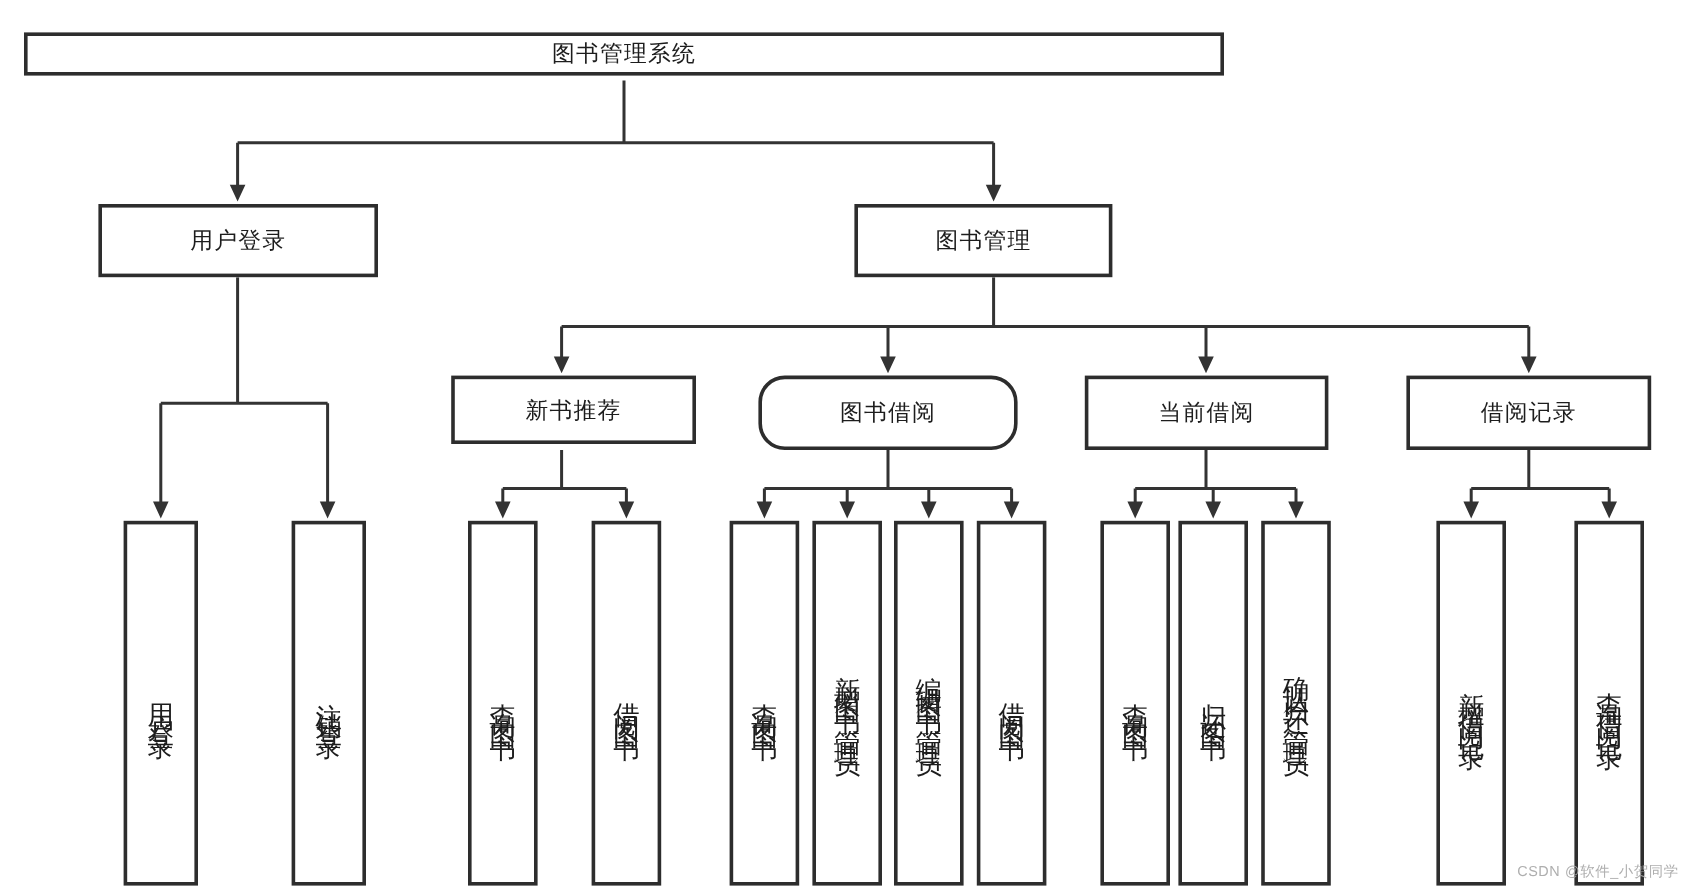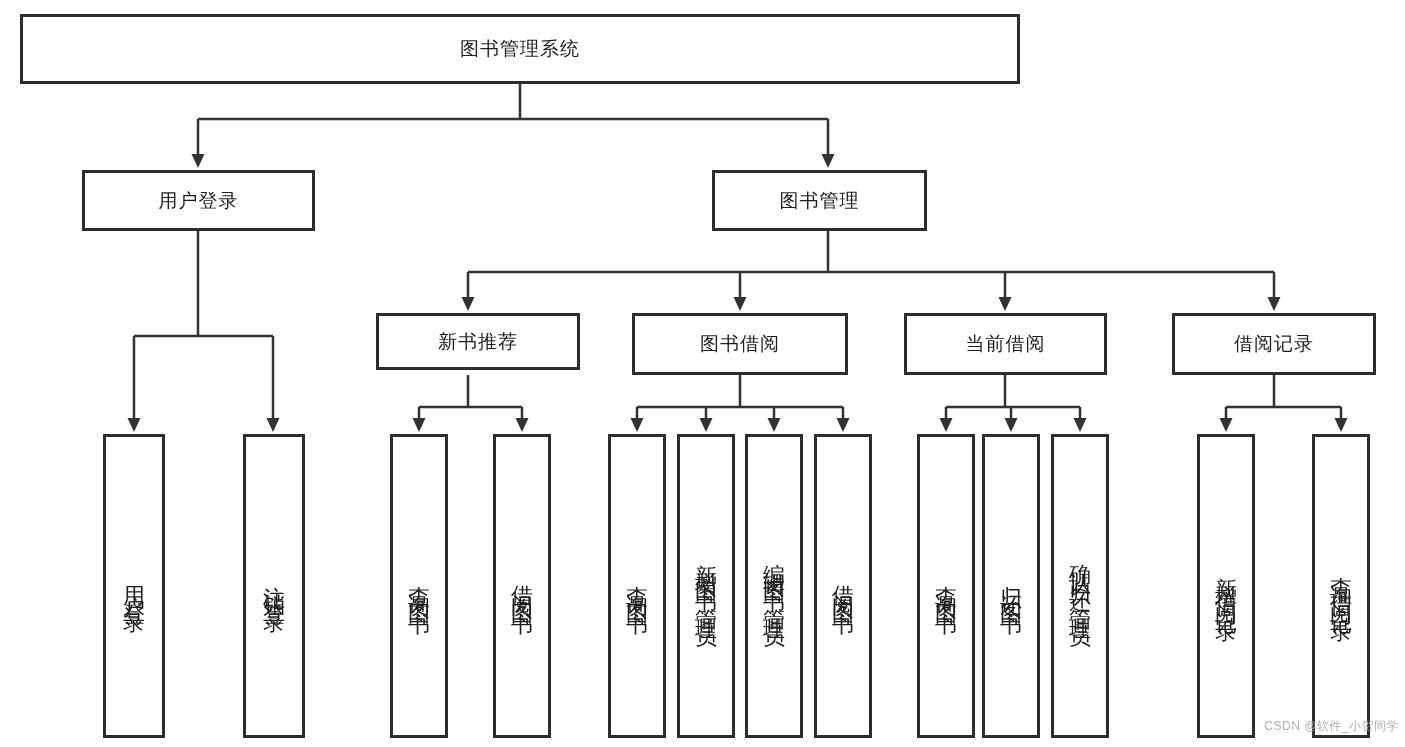--- a/index.html
+++ b/index.html
@@ -30,27 +30,27 @@
     letter-spacing:1px;
     white-space:nowrap;
   }
   .node.v{
     writing-mode:vertical-rl;
     font-size:22px;
     letter-spacing:9px;
     white-space:normal;
   }
   
-  .pos-root{left:20px;top:14px;width:1000px;height:70px;}
+  .pos-root{left:20px;top:27px;width:1000px;height:36px;}
   
   .pos-l2-user{left:82px;top:170px;width:233px;height:61px;}
   .pos-l2-book{left:712px;top:170px;width:215px;height:61px;}
   
   .pos-l3-rec{left:376px;top:313px;width:204px;height:57px;}
-  .pos-l3-bor{left:632px;top:313px;width:216px;height:62px;}
+  .pos-l3-bor{left:632px;top:313px;width:216px;height:62px;border-radius:22px;}
   .pos-l3-cur{left:904px;top:313px;width:203px;height:62px;}
   .pos-l3-rcd{left:1172px;top:313px;width:204px;height:62px;}
   
   .leaf{top:434px;height:304px;width:58px;}
   .pos-leaf-login-0{left:103px;width:62px;}
   .pos-leaf-login-1{left:243px;width:62px;}
   .pos-leaf-rec-0{left:390px;}
   .pos-leaf-rec-1{left:493px;}
   .pos-leaf-bor-0{left:608px;}
   .pos-leaf-bor-1{left:677px;}

